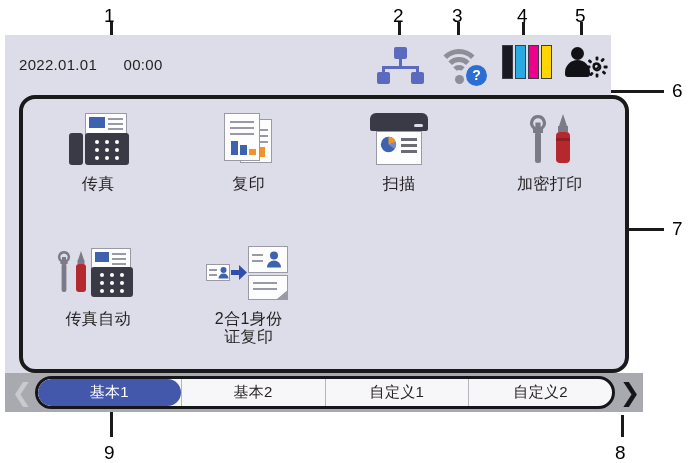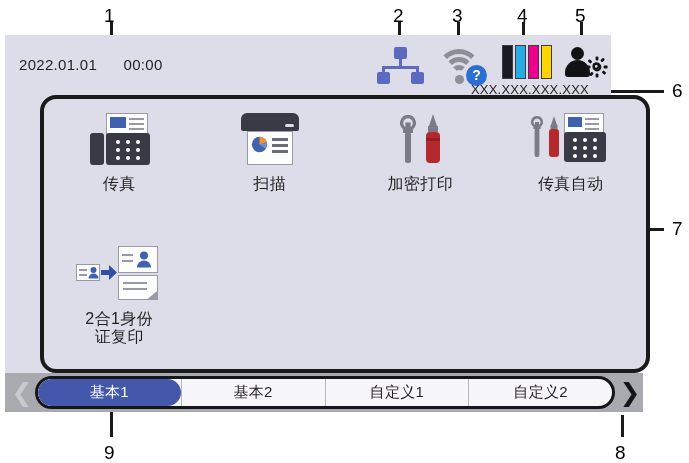--- a/index.html
+++ b/index.html
@@ -156,21 +156,20 @@
   #home {
     position: absolute;
     left: 14px;
     top: 60px;
     width: 610px;
     height: 278px;
     border: 4px solid #1a1a1a;
     border-radius: 16px;
     background: #dcdde8;
     box-sizing: border-box;
-    margin-left: 21px;
   }
   #app-grid {
     position: absolute;
     left: 0; top: 2px;
     width: 100%;
     height: 100%;
     display: grid;
     grid-template-columns: repeat(4, 1fr);
     grid-template-rows: repeat(2, 1fr);
     box-sizing: border-box;
@@ -346,21 +345,20 @@
         <rect x="10.6" y="18.6" width="2.8" height="4" rx="1"></rect>
         <rect x="1.4" y="10.6" width="4" height="2.8" rx="1"></rect>
         <rect x="18.6" y="10.6" width="4" height="2.8" rx="1"></rect>
         <rect x="3.6" y="4.4" width="2.8" height="4" rx="1" transform="rotate(-45 5 6.4)"></rect>
         <rect x="17.6" y="15.6" width="2.8" height="4" rx="1" transform="rotate(-45 19 17.6)"></rect>
         <rect x="15.6" y="3.6" width="4" height="2.8" rx="1" transform="rotate(-45 17.6 5)"></rect>
         <rect x="4.4" y="17.6" width="4" height="2.8" rx="1" transform="rotate(-45 6.4 19)"></rect>
       </svg>
     </div>
 
-    <div id="ipaddr">XXX.XXX.XXX.XXX</div>
   </div>
 
   <div id="home">
     <div id="app-grid">
 
       <div class="app-cell">
         <div class="app-icon">
           <div class="doc" style="left:30px;top:2px;width:42px;height:24px;"></div>
           <div class="hdr-blue" style="left:34px;top:6px;width:16px;height:11px;"></div>
           <div class="line" style="left:53px;top:7px;width:15px;"></div>
@@ -374,20 +372,37 @@
           <div class="fax-dot" style="left:40px;top:37px;"></div>
           <div class="fax-dot" style="left:50px;top:37px;"></div>
           <div class="fax-dot" style="left:60px;top:37px;"></div>
           <div class="fax-dot" style="left:40px;top:45px;"></div>
           <div class="fax-dot" style="left:50px;top:45px;"></div>
           <div class="fax-dot" style="left:60px;top:45px;"></div>
         </div>
         <div class="app-label">传真</div>
       </div>
 
+      <div class="app-cell">
+        <div class="app-icon">
+          <div class="doc" style="left:34px;top:8px;width:32px;height:44px;"></div>
+          <div class="line" style="left:46px;top:18px;width:16px;"></div>
+          <div class="line" style="left:46px;top:24px;width:16px;"></div>
+          <div class="line" style="left:46px;top:30px;width:16px;"></div>
+          <div class="bar-orange" style="left:52px;top:36px;width:7px;height:10px;"></div>
+          <div class="doc" style="left:18px;top:2px;width:36px;height:48px;"></div>
+          <div class="line" style="left:24px;top:10px;width:24px;"></div>
+          <div class="line" style="left:24px;top:16px;width:24px;"></div>
+          <div class="line" style="left:24px;top:22px;width:24px;"></div>
+          <div class="bar-blue" style="left:25px;top:30px;width:7px;height:14px;"></div>
+          <div class="bar-blue" style="left:34px;top:34px;width:7px;height:10px;"></div>
+          <div class="bar-orange" style="left:43px;top:38px;width:7px;height:6px;"></div>
+        </div>
+        <div class="app-label">复印</div>
+      </div>
 
       <div class="app-cell">
         <div class="app-icon">
           <div style="position:absolute;left:14px;top:2px;width:58px;height:18px;background:#3a3a46;border-radius:6px 6px 2px 2px;"></div>
           <div style="position:absolute;left:58px;top:13px;width:9px;height:3px;background:#dcdde8;border-radius:2px;"></div>
           <div class="doc" style="left:20px;top:20px;width:46px;height:34px;"></div>
           <svg style="position:absolute;left:24px;top:25px;width:17px;height:17px;" viewBox="0 0 20 20">
             <circle cx="10" cy="10" r="9" fill="#3f62b0"></circle>
             <path d="M10 10 L10 1 A9 9 0 0 1 18.5 7 Z" fill="#f0932b"></path>
             <path d="M10 10 L18.5 7 A9 9 0 0 1 17 15 Z" fill="#6f8ed0"></path>

